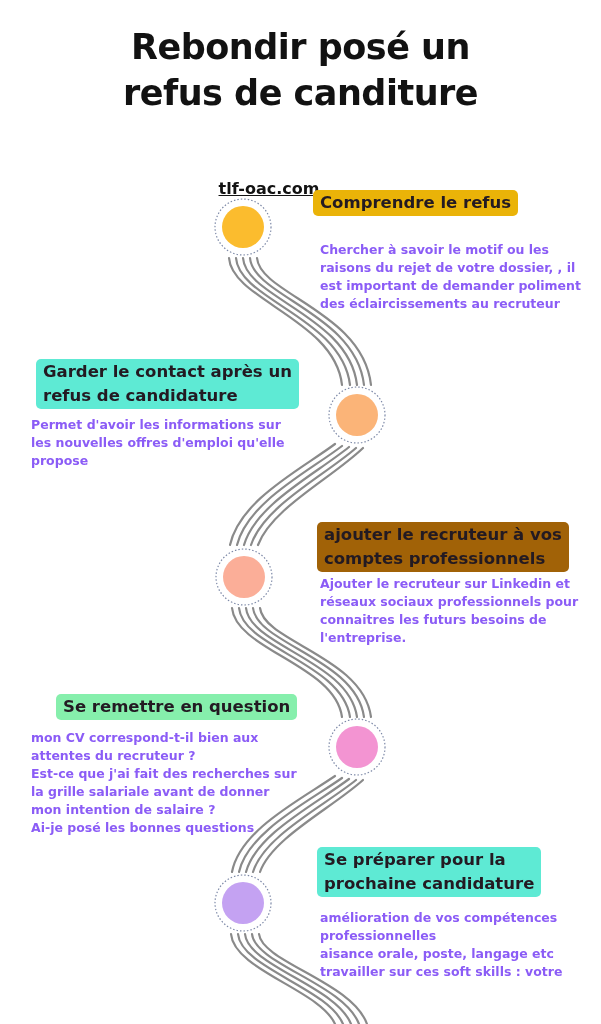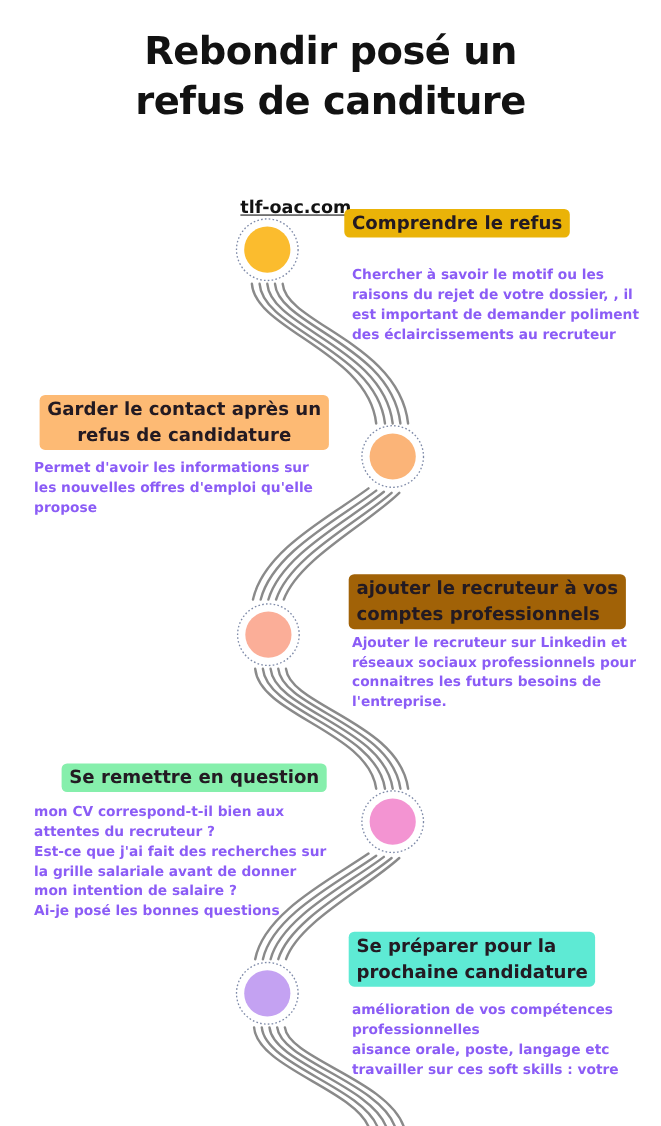--- a/index.html
+++ b/index.html
@@ -110,21 +110,21 @@
 <div class="label" style="left:313px; top:190px; background:#eab308;">
   <span>Comprendre le refus</span>
 </div>
 <div class="desc" style="left:320px; top:241px;">
   <span>Chercher à savoir le motif ou les</span>
   <span>raisons du rejet de votre dossier, , il</span>
   <span>est important de demander poliment</span>
   <span>des éclaircissements au recruteur</span>
 </div>
 
-<div class="label" style="left:36px; top:359px; background:#fdba74; text-align:center;">
+<div class="label" style="left:36px; top:359px; background:#5eead4; text-align:left;">
   <div>Garder le contact après un</div>
   <div>refus de candidature</div>
 </div>
 <div class="desc" style="left:31px; top:416px;">
   <span>Permet d'avoir les informations sur</span>
   <span>les nouvelles offres d'emploi qu'elle</span>
   <span>propose</span>
 </div>
 
 <div class="label" style="left:317px; top:522px; background:#a16207;">

